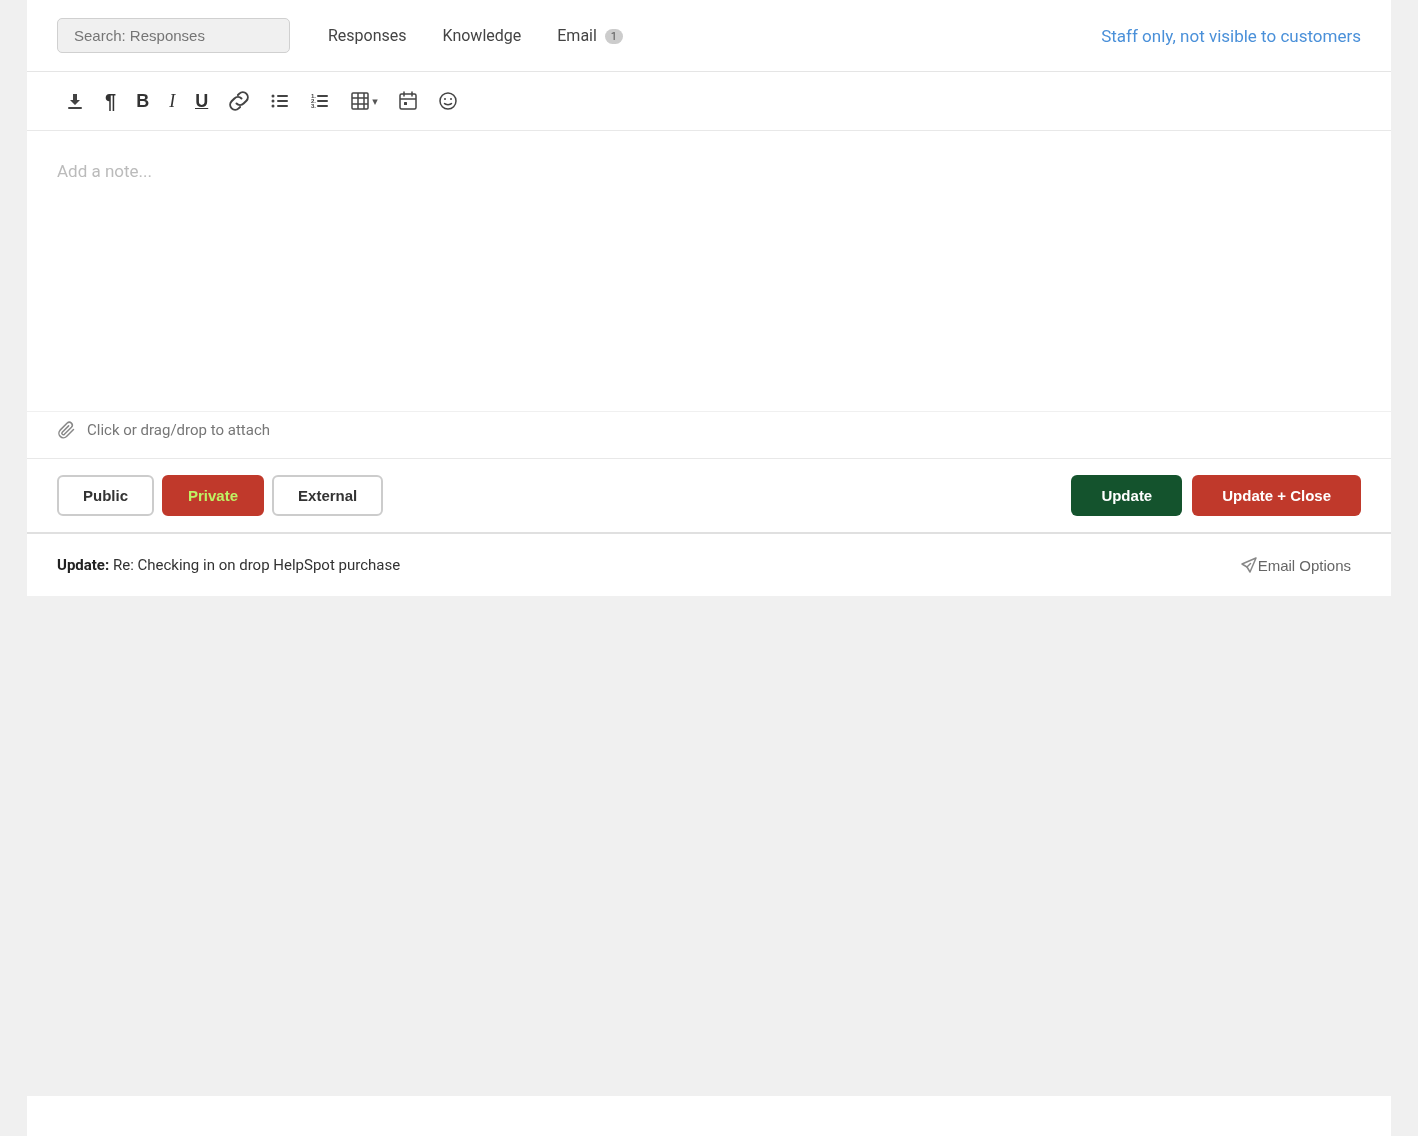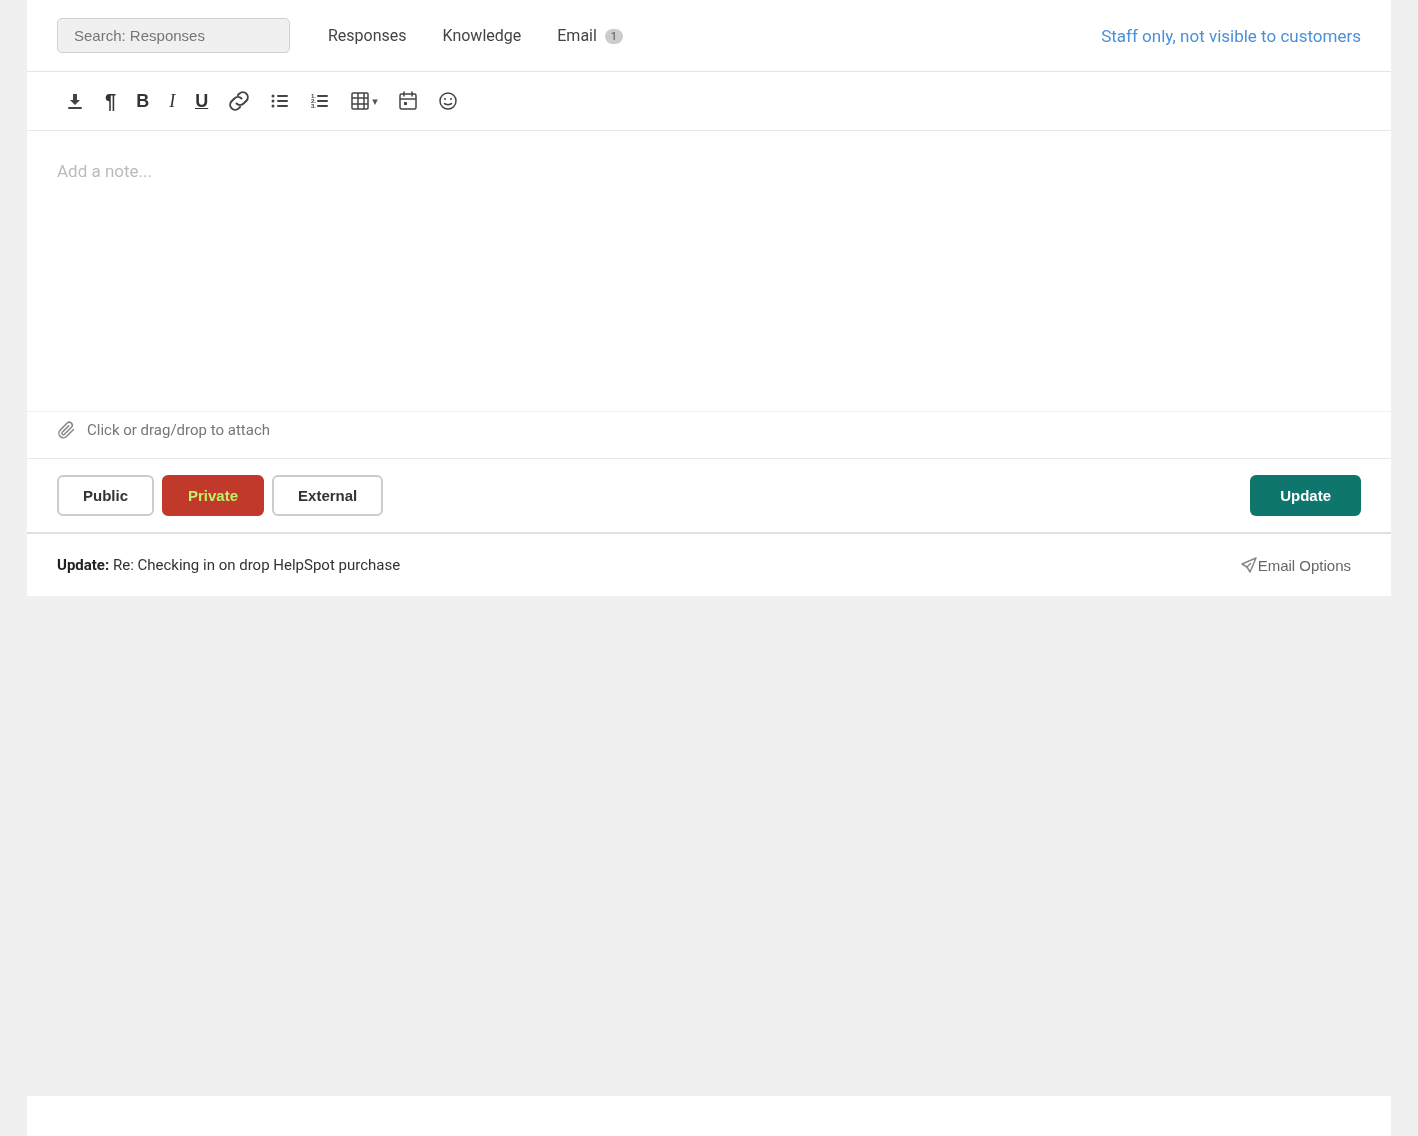--- a/index.html
+++ b/index.html
@@ -196,21 +196,21 @@
       gap: 10px;
     }
 
     .btn-update {
       padding: 12px 30px;
       border-radius: 6px;
       font-size: 15px;
       font-weight: 600;
       cursor: pointer;
       border: none;
-      background: #0f766e;
+      background: #14532d;
       color: white;
     }
 
     .btn-update-close {
       padding: 12px 30px;
       border-radius: 6px;
       font-size: 15px;
       font-weight: 600;
       cursor: pointer;
       border: none;
@@ -373,20 +373,21 @@
   </div>
 
   <div class="action-bar">
     <div class="visibility-buttons">
       <button class="btn-visibility">Public</button>
       <button class="btn-visibility active">Private</button>
       <button class="btn-visibility">External</button>
     </div>
     <div class="action-buttons">
       <button class="btn-update">Update</button>
+      <button class="btn-update-close">Update + Close</button>
     </div>
   </div>
 
   <div class="subject-bar">
     <div class="subject-text">
       <span class="subject-label">Update:</span>
       <span> Re: Checking in on drop HelpSpot purchase</span>
     </div>
     <button class="email-options-btn">
       <svg width="18" height="18" viewBox="0 0 18 18" fill="none">

